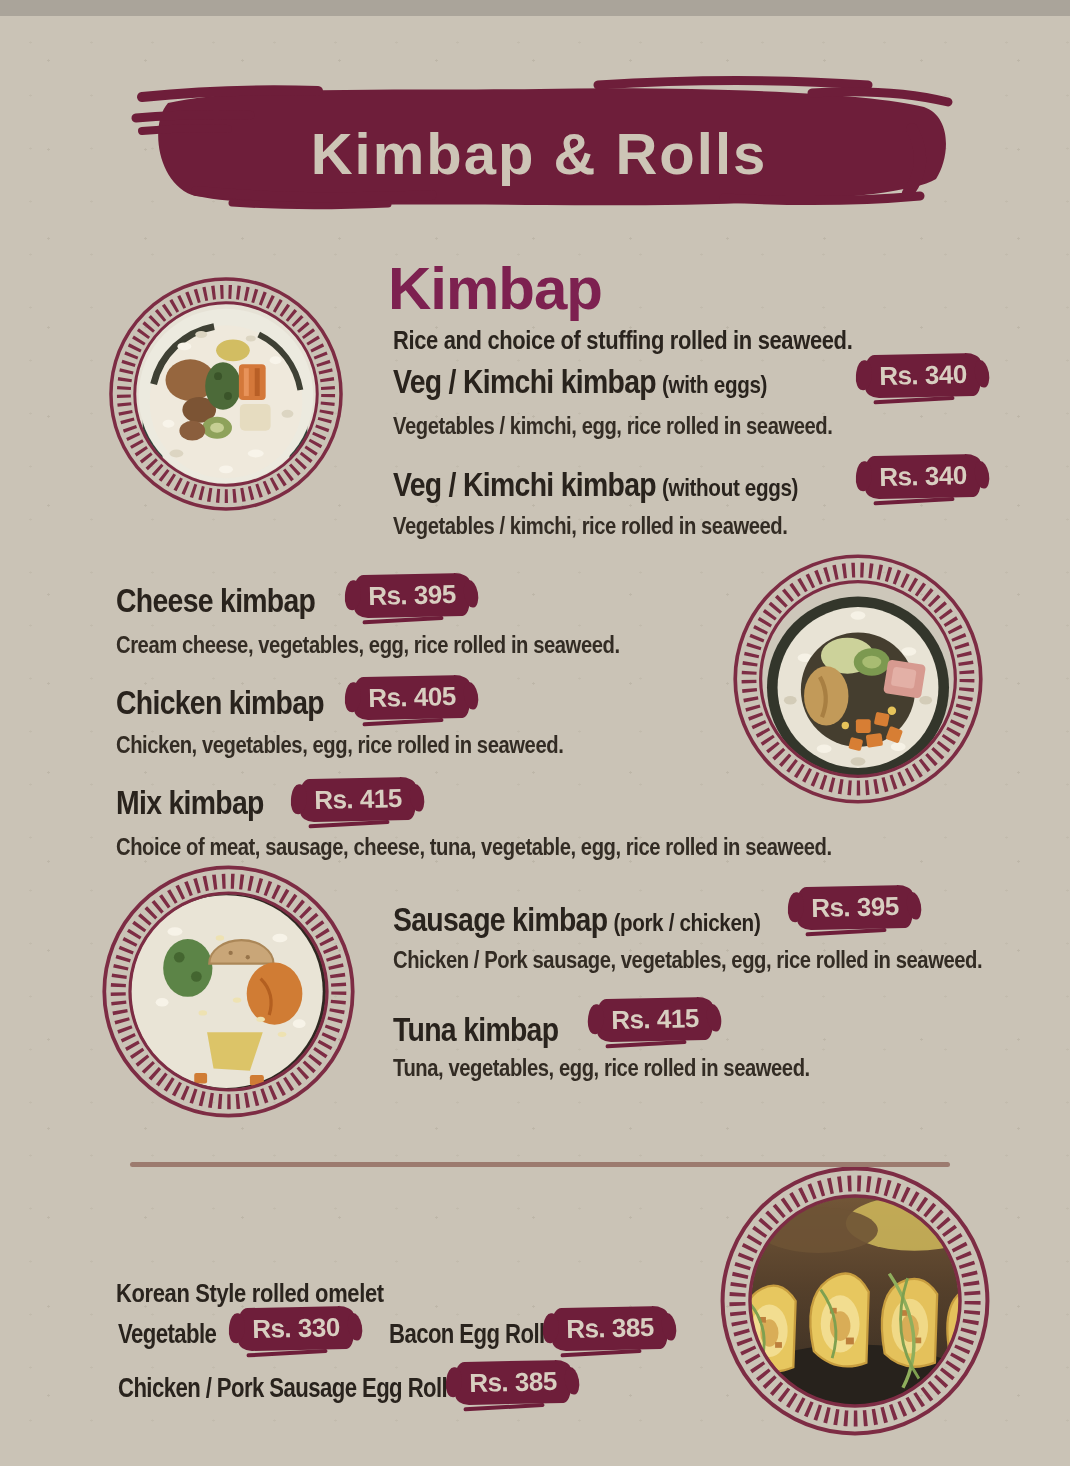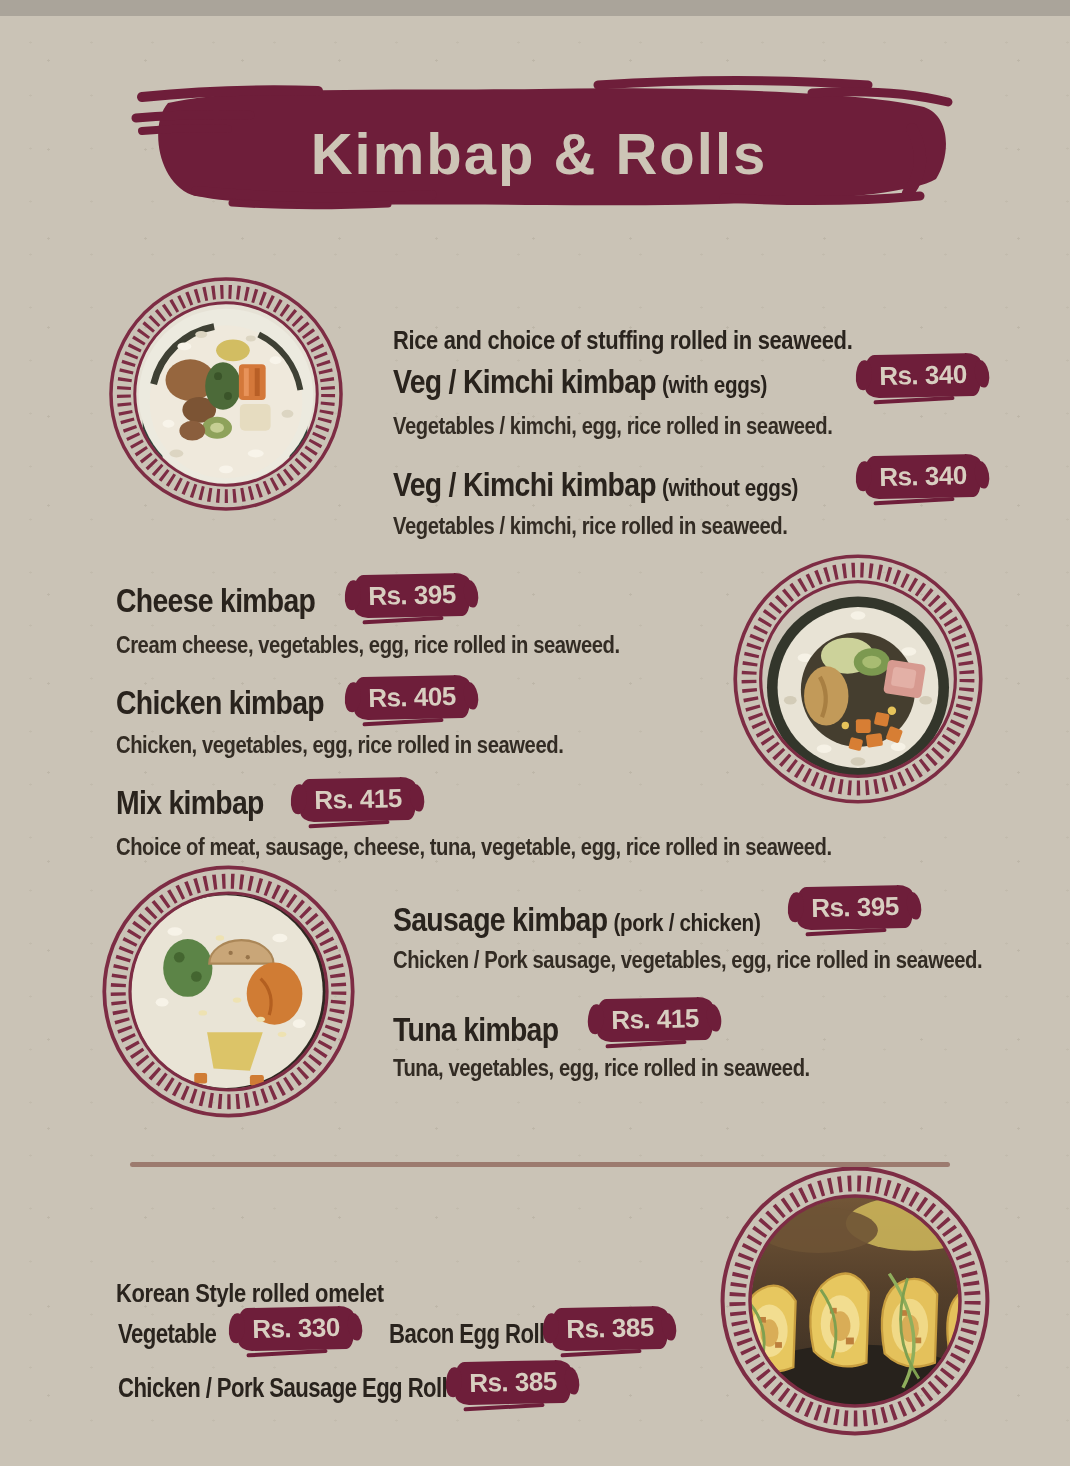--- a/index.html
+++ b/index.html
@@ -257,20 +257,21 @@
         <path d="M166,100 Q150,150 176,188" stroke="#7fa050" stroke-width="2.5" fill="none"></path>
       </g>
       <g>
         <circle cx="120" cy="120" r="116" fill="none" stroke="#7d2c44" stroke-width="3.5"></circle>
         <circle cx="120" cy="120" r="103" fill="none" stroke="#7d2c44" stroke-width="14" stroke-dasharray="3.2 5.2"></circle>
         <circle cx="120" cy="120" r="92" fill="none" stroke="#7d2c44" stroke-width="3"></circle>
       </g>
     </svg>
   </div>
 
+  <div class="kimbap-title">Kimbap</div>
   <div class="subtitle cond" style="left:393px;top:310px;">Rice and choice of stuffing rolled in seaweed.</div>
 
   <div>
     <div class="item-name cond" style="left:393px;top:347px;"><span>Veg / Kimchi kimbap</span><span class="item-qual">(with eggs)</span></div>
     <div class="badge" style="left:865px;top:338px;">
         <span>Rs. 340</span>
         <span class="streak"></span>
       </div>
     <div class="item-desc cond" style="left:393px;top:397px;">Vegetables / kimchi, egg, rice rolled in seaweed.</div>
   </div>

